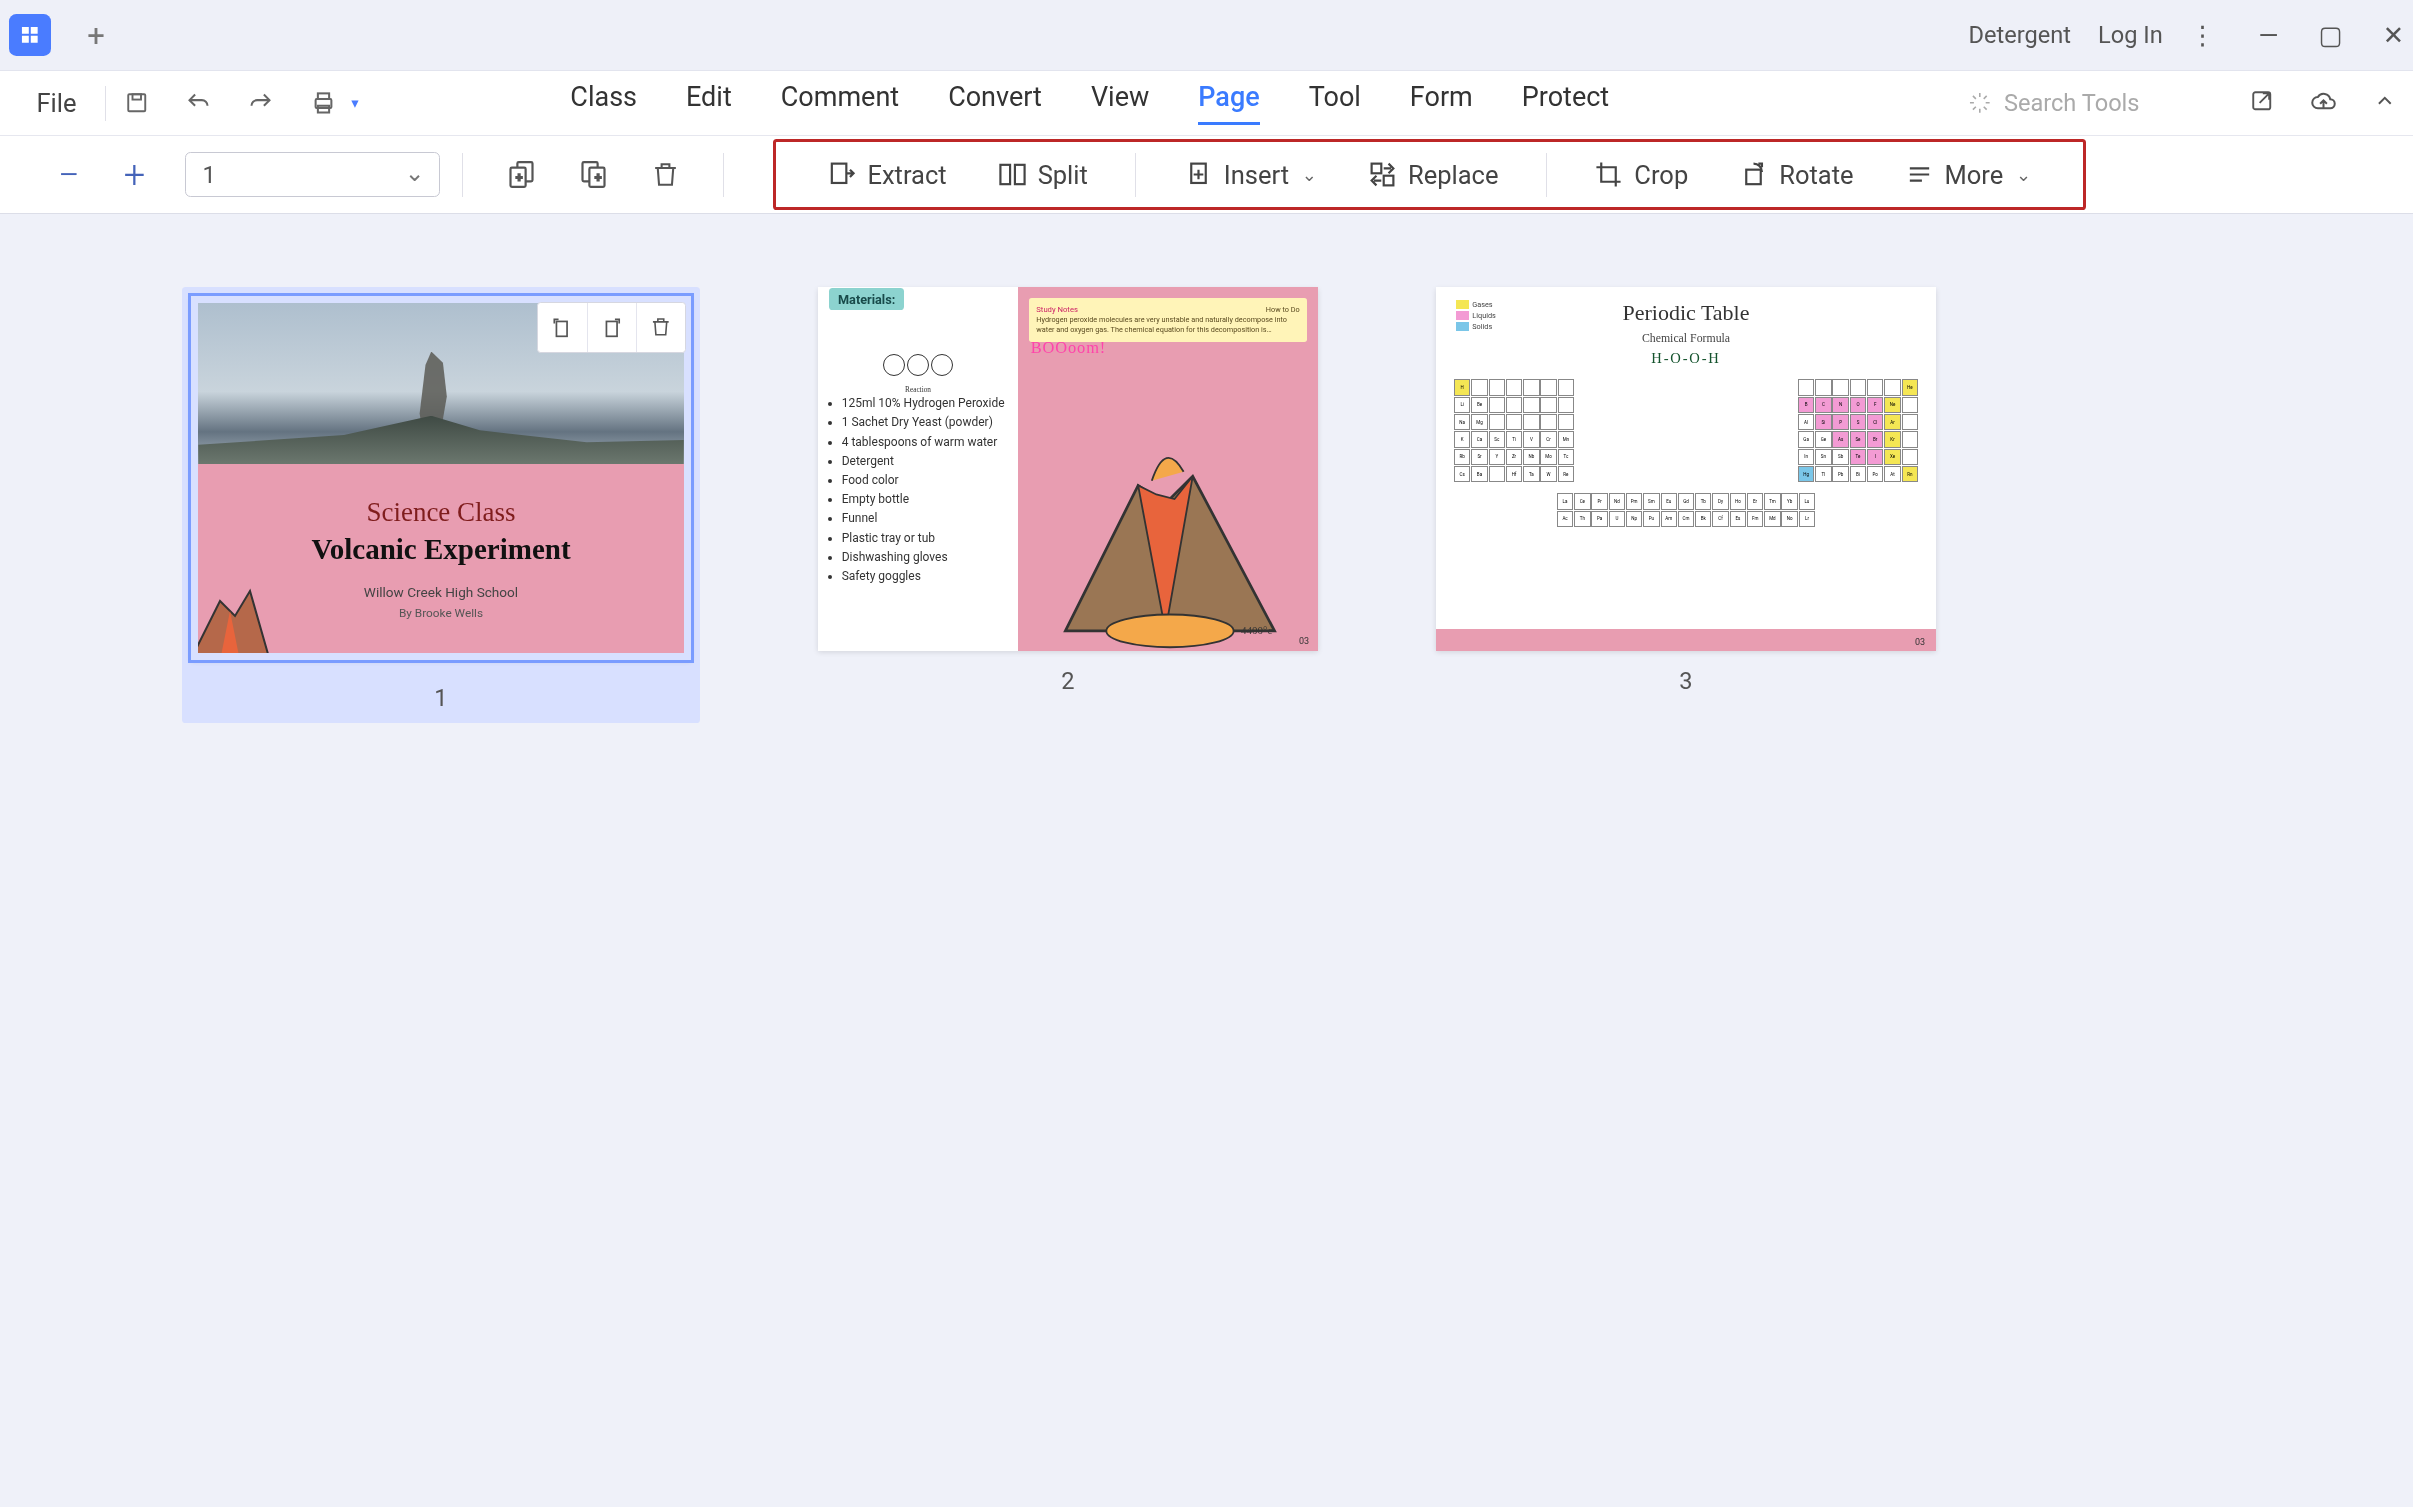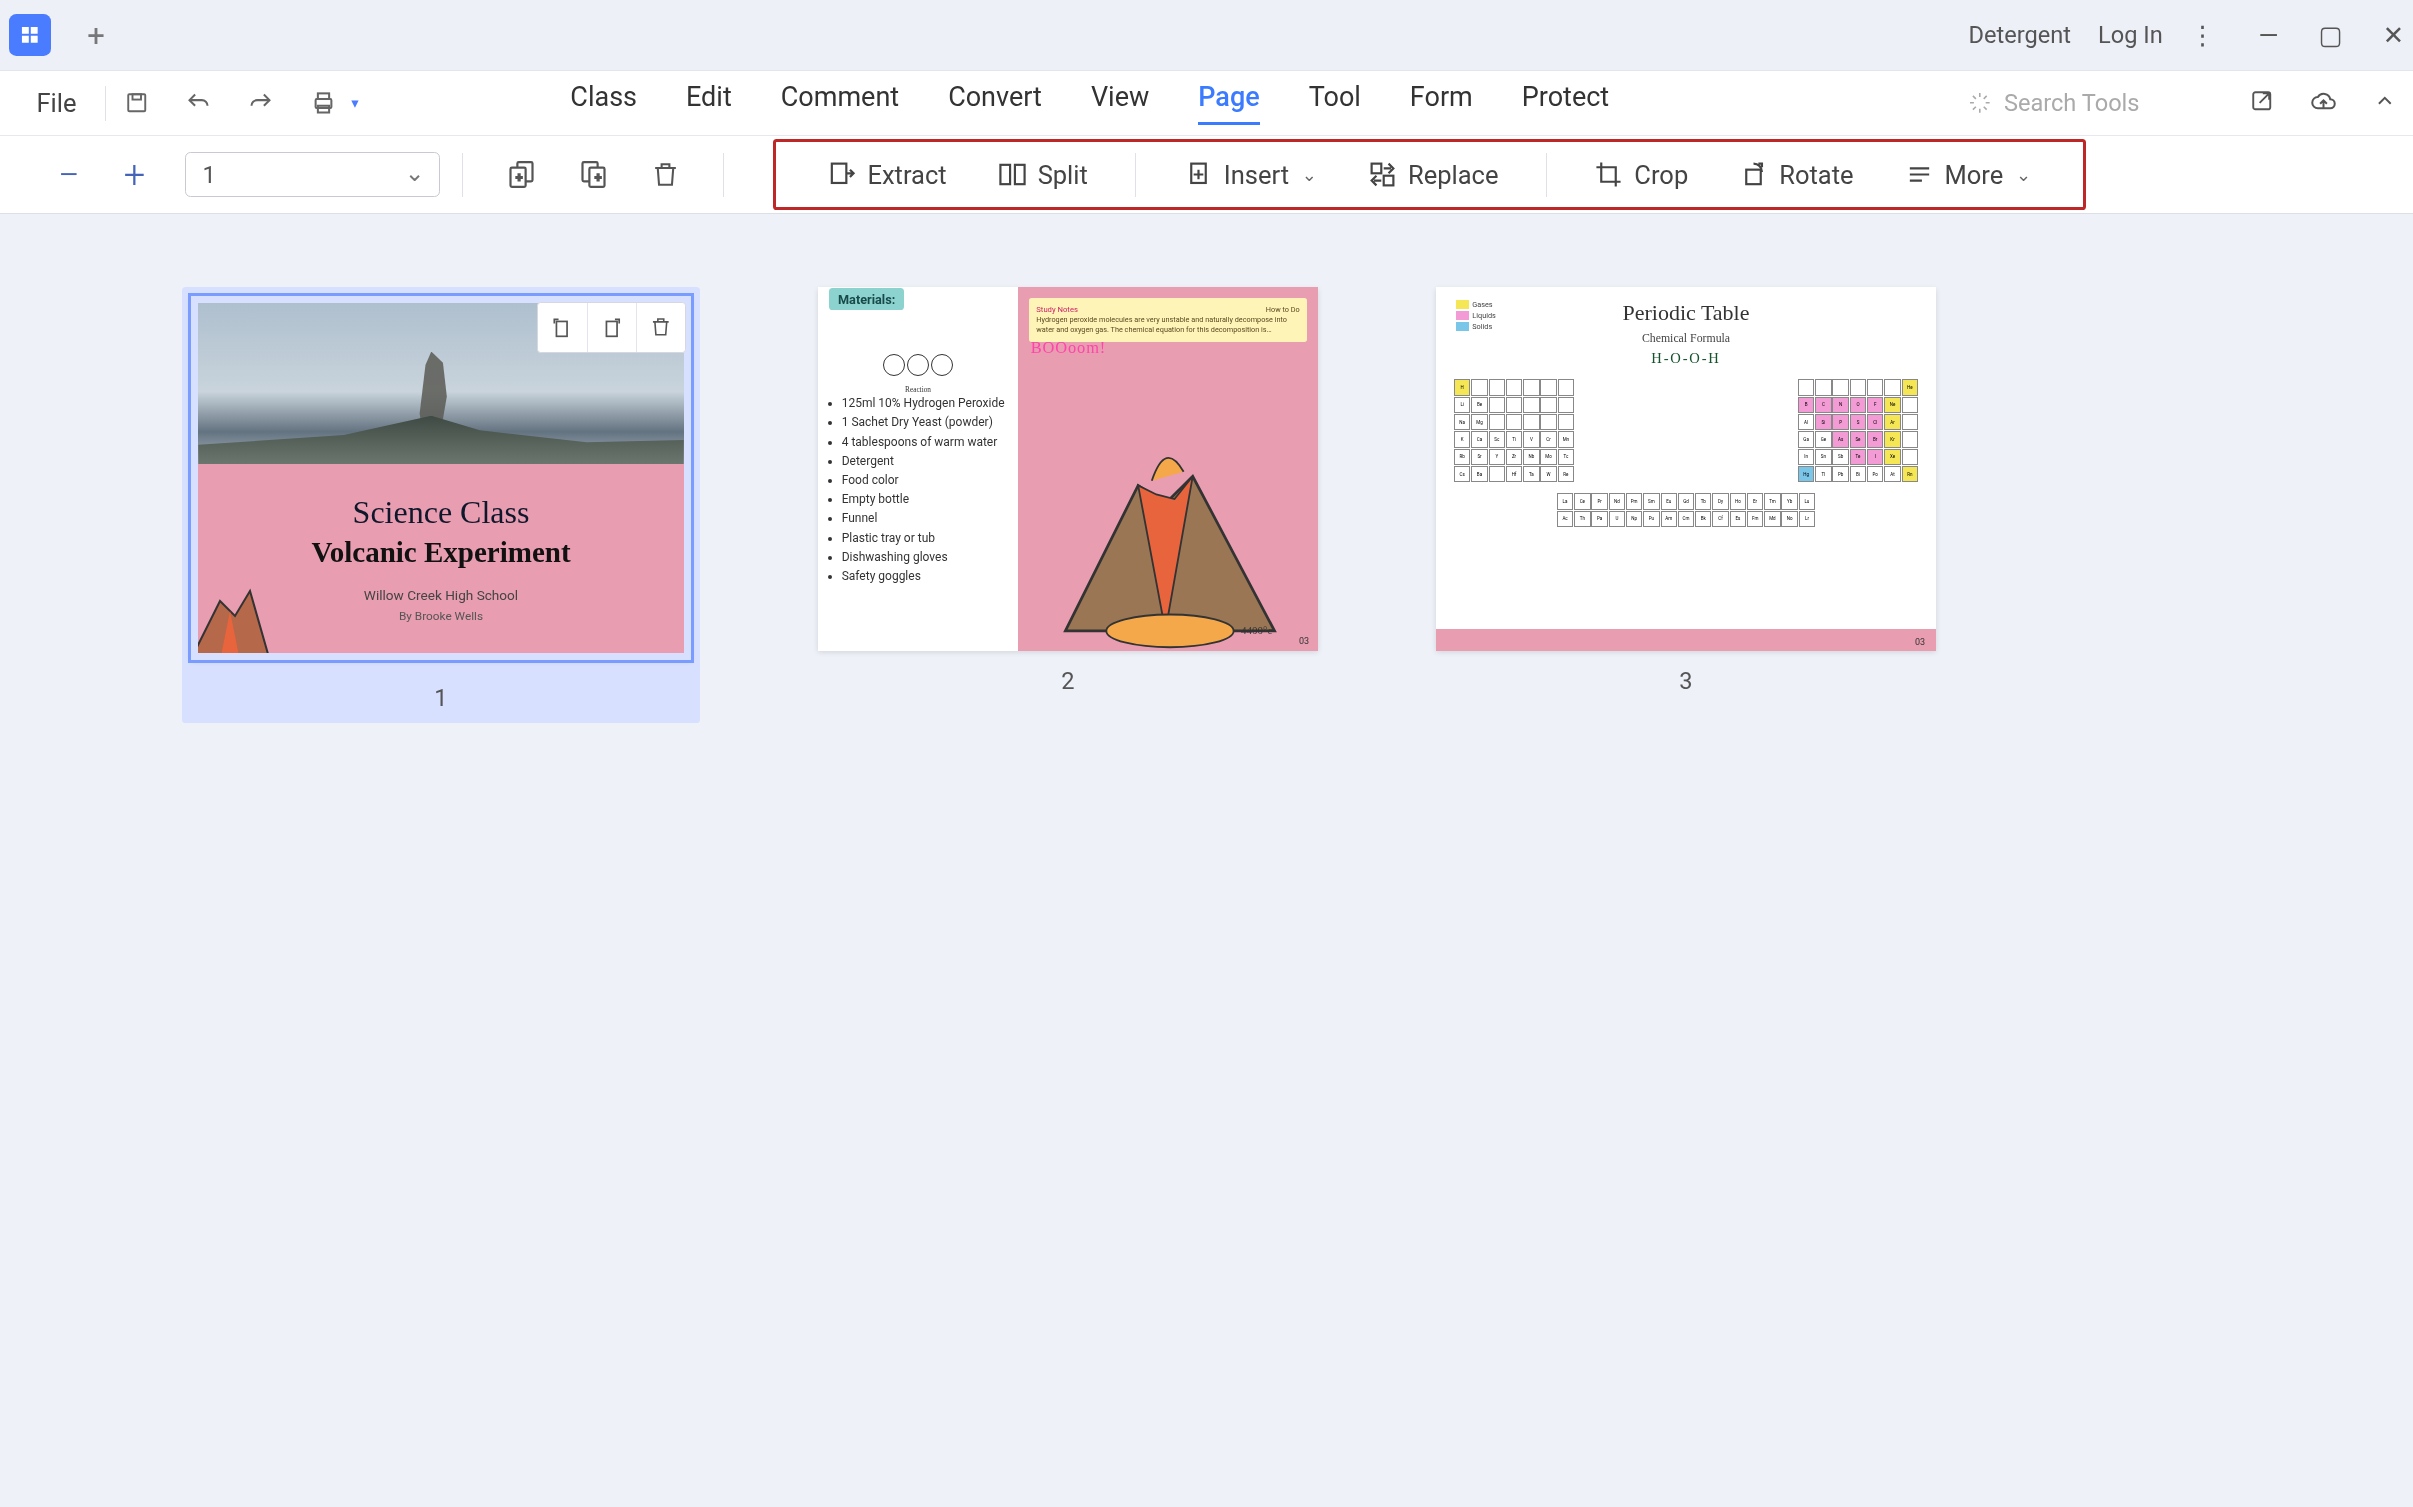--- a/index.html
+++ b/index.html
@@ -51,21 +51,21 @@
   
   .hover-tools { position: absolute; top: 5.5px; right: 5.5px; display: flex; gap: 0; background: #fff; border: 0.9px solid #d6d7e0; border-radius: 3.6px; z-index: 5; }
   .hover-tools > div { width: 49px; height: 49px; display:flex; align-items:center; justify-content:center; border-left: 0.9px solid #e4e5ee; color:#555; cursor:pointer; }
   .hover-tools > div:first-child { border-left: none; }
   
   
   .p1-photo { height: 46%; background: linear-gradient(#aebfce 0%, #c9d4dc 55%, #647381 80%, #aab6bf 100%); position: relative; }
   .volcano-smoke { position:absolute; left: 44%; bottom: 0; width: 8%; height: 70%; background: #5b5a55; clip-path: polygon(40% 100%, 60% 100%, 90% 40%, 80% 10%, 50% 0%, 35% 12%, 20% 55%); opacity:.85; }
   .mountain { position:absolute; bottom:0; left:0; right:0; height: 30%; background: linear-gradient(#3f4a44, #6b776e); clip-path: polygon(0% 100%, 0% 60%, 30% 40%, 48% 0%, 58% 30%, 80% 55%, 100% 50%, 100% 100%); }
   .p1-lower { height: 54%; background: #e89db1; display:flex; flex-direction:column; align-items:center; justify-content:center; position:relative; }
-  .p1-lower .t1 { font-size: 32px; color: #0f172a; font-family: Georgia, serif; }
+  .p1-lower .t1 { font-size: 27px; color: #7f1d1d; font-family: Georgia, serif; }
   .p1-lower .t2 { font-size: 29px; color: #111; font-weight: 700; font-family: Georgia, serif; margin-top: 5.5px; }
   .p1-lower .t3 { font-size: 13.6px; color: #444; margin-top: 18px; }
   .p1-lower .t4 { font-size: 11.8px; color: #555; margin-top: 5.5px; }
   .p1-corner { position:absolute; left:-18px; bottom:-18px; width: 100px; height: 100px; }
   
   
   .p2 { display:flex; height: 100%; }
   .p2-left { width: 40%; padding: 1px 11px; font-size: 9px; color:#333; }
   .mat-badge { display:inline-block; background:#8cd3cf; padding: 3.6px 9px; border-radius: 3.6px; font-weight:700; font-size: 12.7px; color:#184a4a; }
   .p2-diagram { margin: 11px 0 9px 0; height: 55px; display:flex; gap:1.8px; align-items:flex-end; justify-content:center; }

